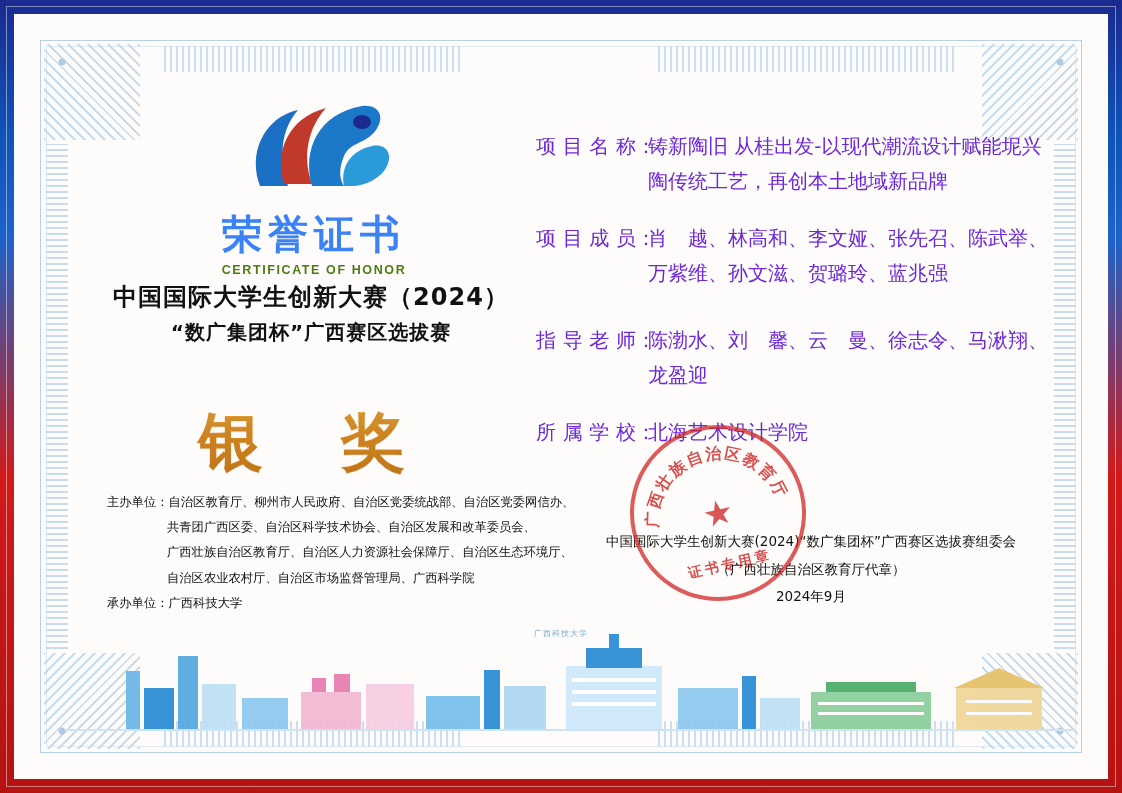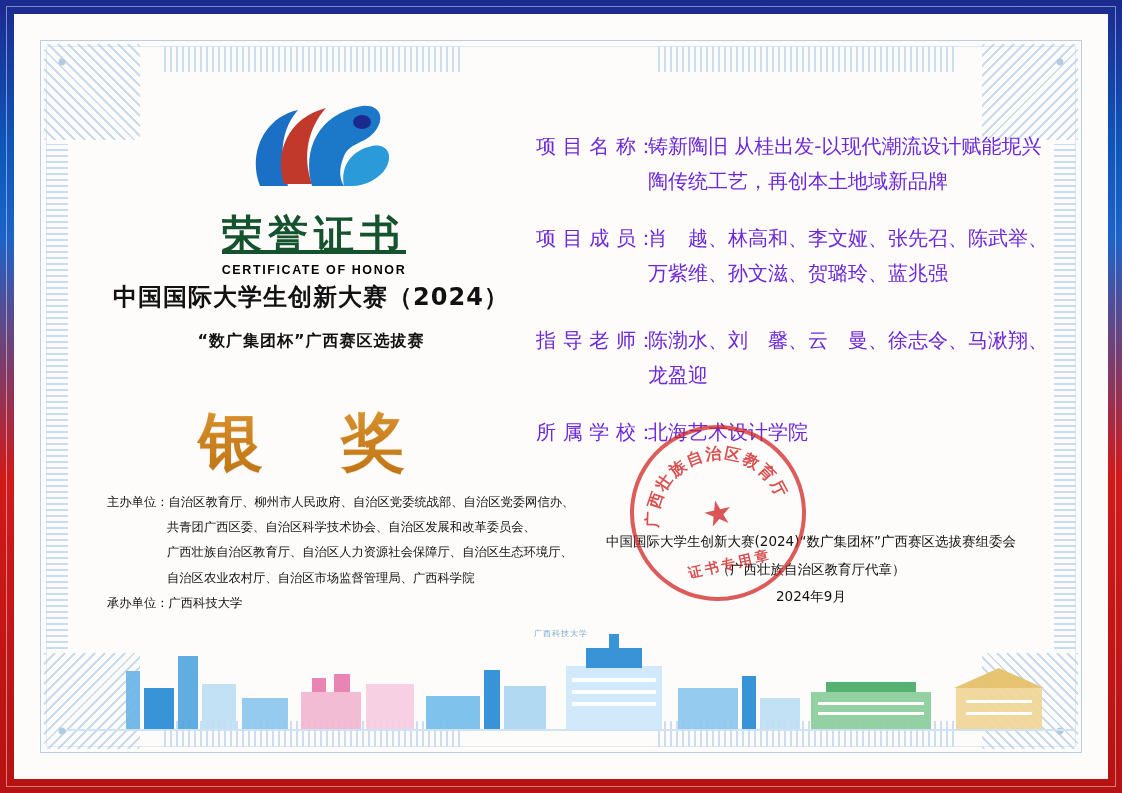--- a/index.html
+++ b/index.html
@@ -72,33 +72,33 @@
   .content{position:absolute;left:52px;top:55px;right:52px;bottom:48px;}
 
   .logo{position:absolute;left:160px;top:25px;width:180px;height:105px;}
 
   .honor-title{
     position:absolute;left:118px;top:145px;width:260px;text-align:center;
   }
   .honor-cn{
     font-family:"DejaVu Sans","Liberation Sans",sans-serif;
     font-size:40px;font-weight:bold;letter-spacing:6px;
-    color:#14532d;line-height:1;text-decoration:underline;
+    color:#3b82f6;line-height:1;
   }
   .honor-en{
-    margin-top:9px;font-size:12.5px;letter-spacing:1.6px;font-weight:bold;color:#000000;
+    margin-top:9px;font-size:12.5px;letter-spacing:1.6px;font-weight:bold;color:#4d7c0f;
   }
 
   .comp-title{
     position:absolute;left:10px;top:212px;width:470px;text-align:center;
     color:#111;font-weight:bold;
     font-family:"DejaVu Sans","Liberation Sans",sans-serif;
   }
   .comp-line1{font-size:24px;letter-spacing:1px;}
-  .comp-line2{font-size:16px;letter-spacing:1px;margin-top:18px;}
+  .comp-line2{font-size:20px;letter-spacing:1px;margin-top:6px;}
 
   .award{
     position:absolute;left:60px;top:330px;width:380px;text-align:center;
     font-family:"DejaVu Serif","Liberation Serif",serif;
     font-size:64px;font-weight:bold;letter-spacing:28px;
     background:linear-gradient(180deg,#e8a33d 0%,#d98b22 45%,#c97a16 100%);
     -webkit-background-clip:text;background-clip:text;color:transparent;
     text-shadow:0 1px 0 rgba(0,0,0,.06);
   }
 

